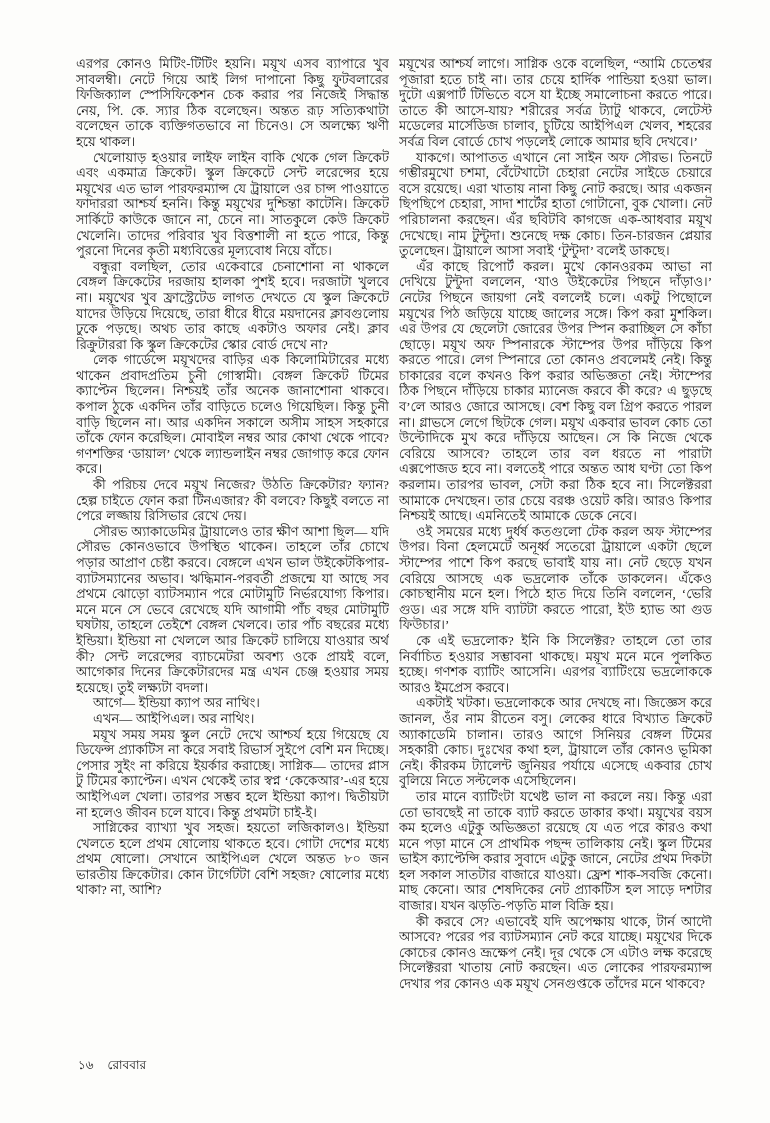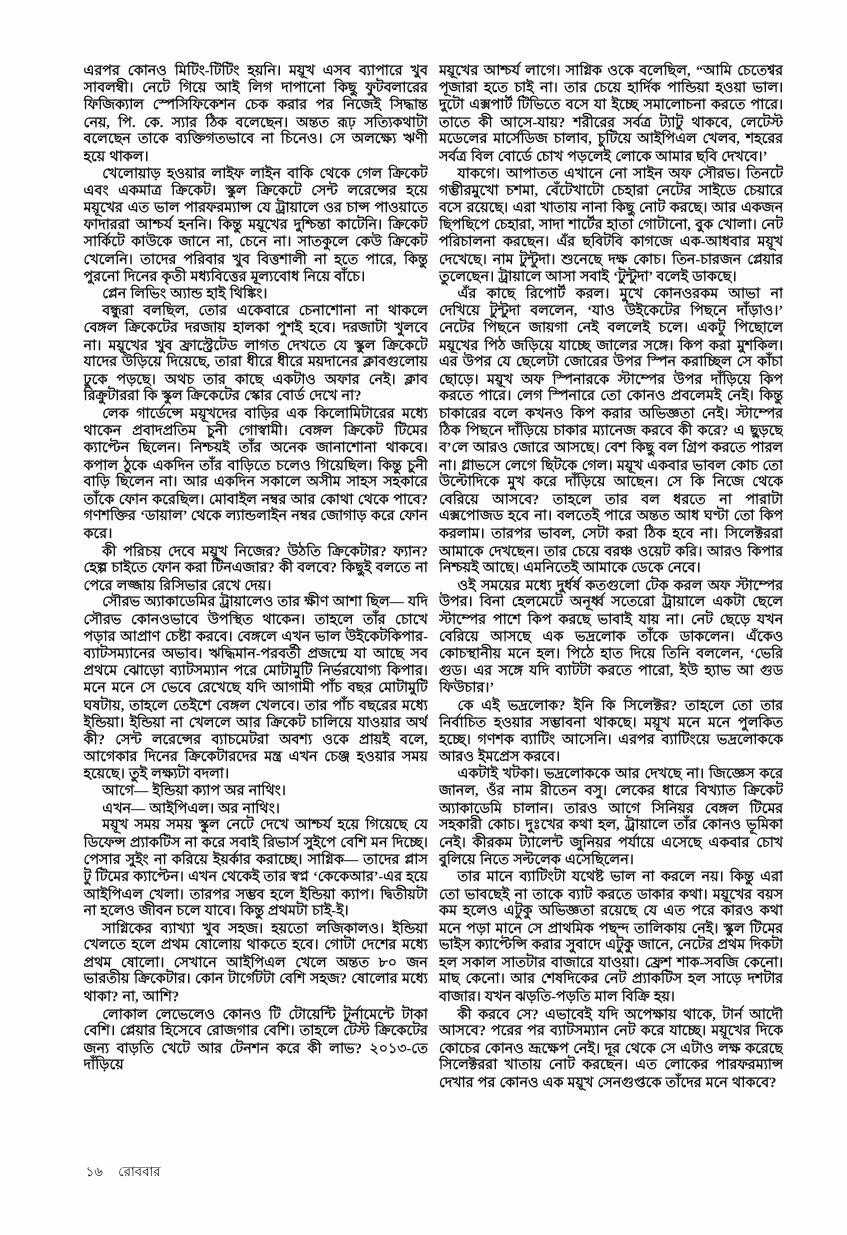--- a/index.html
+++ b/index.html
@@ -31,21 +31,20 @@
     overflow: hidden;
   }
   .col p {
     margin: 0;
     padding: 0;
     font-size: 13px;
     line-height: 15.6px;
     color: #141414;
     text-align: justify;
     word-spacing: 0.5px;
-    font-weight: bold;
   }
   .col p.indent {
     text-indent: 17px;
   }
   .page-footer {
     position: absolute;
     left: 78px;
     top: 1056px;
     font-size: 12px;
     color: #141414;
@@ -57,30 +56,28 @@
 </head>
 <body>
 
 <div class="page">
 
   <div class="columns">
 
     <div class="col">
       <p>এরপর কোনও মিটিং-টিটিং হয়নি। ময়ূখ এসব ব্যাপারে খুব সাবলম্বী। নেটে গিয়ে আই লিগ দাপানো কিছু ফুটবলারের ফিজিক্যাল স্পেসিফিকেশন চেক করার পর নিজেই সিদ্ধান্ত নেয়, পি. কে. স্যার ঠিক বলেছেন। অন্তত রূঢ় সত্যিকথাটা বলেছেন তাকে ব্যক্তিগতভাবে না চিনেও। সে অলক্ষ্যে ঋণী হয়ে থাকল।</p>
       <p class="indent">খেলোয়াড় হওয়ার লাইফ লাইন বাকি থেকে গেল ক্রিকেট এবং একমাত্র ক্রিকেট। স্কুল ক্রিকেটে সেন্ট লরেন্সের হয়ে ময়ূখের এত ভাল পারফরম্যান্স যে ট্রায়ালে ওর চান্স পাওয়াতে ফাদাররা আশ্চর্য হননি। কিন্তু ময়ূখের দুশ্চিন্তা কাটেনি। ক্রিকেট সার্কিটে কাউকে জানে না, চেনে না। সাতকুলে কেউ ক্রিকেট খেলেনি। তাদের পরিবার খুব বিত্তশালী না হতে পারে, কিন্তু পুরনো দিনের কৃতী মধ্যবিত্তের মূল্যবোধ নিয়ে বাঁচে।</p>
-      <p class="indent">প্লেন লিভিং অ্যান্ড হাই থিঙ্কিং।</p>
       <p class="indent">বন্ধুরা বলছিল, তোর একেবারে চেনাশোনা না থাকলে বেঙ্গল ক্রিকেটের দরজায় হালকা পুশই হবে। দরজাটা খুলবে না। ময়ূখের খুব ফ্রাস্ট্রেটেড লাগত দেখতে যে স্কুল ক্রিকেটে যাদের উড়িয়ে দিয়েছে, তারা ধীরে ধীরে ময়দানের ক্লাবগুলোয় ঢুকে পড়ছে। অথচ তার কাছে একটাও অফার নেই। ক্লাব রিক্রুটাররা কি স্কুল ক্রিকেটের স্কোর বোর্ড দেখে না?</p>
       <p class="indent">লেক গার্ডেন্সে ময়ূখদের বাড়ির এক কিলোমিটারের মধ্যে থাকেন প্রবাদপ্রতিম চুনী গোস্বামী। বেঙ্গল ক্রিকেট টিমের ক্যাপ্টেন ছিলেন। নিশ্চয়ই তাঁর অনেক জানাশোনা থাকবে। কপাল ঠুকে একদিন তাঁর বাড়িতে চলেও গিয়েছিল। কিন্তু চুনী বাড়ি ছিলেন না। আর একদিন সকালে অসীম সাহস সহকারে তাঁকে ফোন করেছিল। মোবাইল নম্বর আর কোথা থেকে পাবে? গণশক্তির ‘ডায়াল’ থেকে ল্যান্ডলাইন নম্বর জোগাড় করে ফোন করে।</p>
       <p class="indent">কী পরিচয় দেবে ময়ূখ নিজের? উঠতি ক্রিকেটার? ফ্যান? হেল্প চাইতে ফোন করা টিনএজার? কী বলবে? কিছুই বলতে না পেরে লজ্জায় রিসিভার রেখে দেয়।</p>
       <p class="indent">সৌরভ অ্যাকাডেমির ট্রায়ালেও তার ক্ষীণ আশা ছিল— যদি সৌরভ কোনওভাবে উপস্থিত থাকেন। তাহলে তাঁর চোখে পড়ার আপ্রাণ চেষ্টা করবে। বেঙ্গলে এখন ভাল উইকেটকিপার-ব্যাটসম্যানের অভাব। ঋদ্ধিমান-পরবর্তী প্রজন্মে যা আছে সব প্রথমে ঝোড়ো ব্যাটসম্যান পরে মোটামুটি নির্ভরযোগ্য কিপার। মনে মনে সে ভেবে রেখেছে যদি আগামী পাঁচ বছর মোটামুটি ঘষটায়, তাহলে তেইশে বেঙ্গল খেলবে। তার পাঁচ বছরের মধ্যে ইন্ডিয়া। ইন্ডিয়া না খেললে আর ক্রিকেট চালিয়ে যাওয়ার অর্থ কী? সেন্ট লরেন্সের ব্যাচমেটরা অবশ্য ওকে প্রায়ই বলে, আগেকার দিনের ক্রিকেটারদের মন্ত্র এখন চেঞ্জ হওয়ার সময় হয়েছে। তুই লক্ষ্যটা বদলা।</p>
       <p class="indent">আগে— ইন্ডিয়া ক্যাপ অর নাথিং।</p>
       <p class="indent">এখন— আইপিএল। অর নাথিং।</p>
       <p class="indent">ময়ূখ সময় সময় স্কুল নেটে দেখে আশ্চর্য হয়ে গিয়েছে যে ডিফেন্স প্র্যাকটিস না করে সবাই রিভার্স সুইপে বেশি মন দিচ্ছে। পেসার সুইং না করিয়ে ইয়র্কার করাচ্ছে। সাগ্নিক— তাদের প্লাস টু টিমের ক্যাপ্টেন। এখন থেকেই তার স্বপ্ন ‘কেকেআর’-এর হয়ে আইপিএল খেলা। তারপর সম্ভব হলে ইন্ডিয়া ক্যাপ। দ্বিতীয়টা না হলেও জীবন চলে যাবে। কিন্তু প্রথমটা চাই-ই।</p>
       <p class="indent">সাগ্নিকের ব্যাখ্যা খুব সহজ। হয়তো লজিকালও। ইন্ডিয়া খেলতে হলে প্রথম ষোলোয় থাকতে হবে। গোটা দেশের মধ্যে প্রথম ষোলো। সেখানে আইপিএল খেলে অন্তত ৮০ জন ভারতীয় ক্রিকেটার। কোন টার্গেটটা বেশি সহজ? ষোলোর মধ্যে থাকা? না, আশি?</p>
-      <p class="indent">লোকাল লেভেলেও কোনও টি টোয়েন্টি টুর্নামেন্টে টাকা বেশি। প্লেয়ার হিসেবে রোজগার বেশি। তাহলে টেস্ট ক্রিকেটের জন্য বাড়তি খেটে আর টেনশন করে কী লাভ? ২০১৩-তে দাঁড়িয়ে</p>
     </div>
 
     <div class="col">
       <p>ময়ূখের আশ্চর্য লাগে। সাগ্নিক ওকে বলেছিল, “আমি চেতেশ্বর পূজারা হতে চাই না। তার চেয়ে হার্দিক পান্ডিয়া হওয়া ভাল। দুটো এক্সপার্ট টিভিতে বসে যা ইচ্ছে সমালোচনা করতে পারে। তাতে কী আসে-যায়? শরীরের সর্বত্র ট্যাটু থাকবে, লেটেস্ট মডেলের মার্সেডিজ চালাব, চুটিয়ে আইপিএল খেলব, শহরের সর্বত্র বিল বোর্ডে চোখ পড়লেই লোকে আমার ছবি দেখবে।’</p>
       <p class="indent">যাকগে। আপাতত এখানে নো সাইন অফ সৌরভ। তিনটে গম্ভীরমুখো চশমা, বেঁটেখাটো চেহারা নেটের সাইডে চেয়ারে বসে রয়েছে। এরা খাতায় নানা কিছু নোট করছে। আর একজন ছিপছিপে চেহারা, সাদা শার্টের হাতা গোটানো, বুক খোলা। নেট পরিচালনা করছেন। এঁর ছবিটবি কাগজে এক-আধবার ময়ূখ দেখেছে। নাম টুন্টুদা। শুনেছে দক্ষ কোচ। তিন-চারজন প্লেয়ার তুলেছেন। ট্রায়ালে আসা সবাই ‘টুন্টুদা’ বলেই ডাকছে।</p>
       <p class="indent">এঁর কাছে রিপোর্ট করল। মুখে কোনওরকম আভা না দেখিয়ে টুন্টুদা বললেন, ‘যাও উইকেটের পিছনে দাঁড়াও।’ নেটের পিছনে জায়গা নেই বললেই চলে। একটু পিছোলে ময়ূখের পিঠ জড়িয়ে যাচ্ছে জালের সঙ্গে। কিপ করা মুশকিল। এর উপর যে ছেলেটা জোরের উপর স্পিন করাচ্ছিল সে কাঁচা ছোড়ে। ময়ূখ অফ স্পিনারকে স্টাম্পের উপর দাঁড়িয়ে কিপ করতে পারে। লেগ স্পিনারে তো কোনও প্রবলেমই নেই। কিন্তু চাকারের বলে কখনও কিপ করার অভিজ্ঞতা নেই। স্টাম্পের ঠিক পিছনে দাঁড়িয়ে চাকার ম্যানেজ করবে কী করে? এ ছুড়ছে ব’লে আরও জোরে আসছে। বেশ কিছু বল গ্রিপ করতে পারল না। গ্লাভসে লেগে ছিটকে গেল। ময়ূখ একবার ভাবল কোচ তো উল্টোদিকে মুখ করে দাঁড়িয়ে আছেন। সে কি নিজে থেকে বেরিয়ে আসবে? তাহলে তার বল ধরতে না পারাটা এক্সপোজড হবে না।  বলতেই পারে অন্তত আধ ঘণ্টা তো কিপ করলাম। তারপর ভাবল, সেটা করা ঠিক হবে না। সিলেক্টররা আমাকে দেখছেন। তার চেয়ে বরঞ্চ ওয়েট করি। আরও কিপার নিশ্চয়ই আছে। এমনিতেই আমাকে ডেকে নেবে।</p>
       <p class="indent">ওই সময়ের মধ্যে দুর্ধর্ষ কতগুলো টেক করল অফ স্টাম্পের উপর। বিনা হেলমেটে অনূর্ধ্ব সতেরো ট্রায়ালে একটা ছেলে স্টাম্পের পাশে কিপ করছে ভাবাই যায় না। নেট ছেড়ে যখন বেরিয়ে আসছে এক ভদ্রলোক তাঁকে ডাকলেন। এঁকেও কোচস্থানীয় মনে হল। পিঠে হাত দিয়ে তিনি বললেন, ‘ভেরি গুড। এর সঙ্গে যদি ব্যাটটা করতে পারো, ইউ হ্যাভ আ গুড ফিউচার।’</p>
       <p class="indent">কে এই ভদ্রলোক? ইনি কি সিলেক্টর? তাহলে তো তার নির্বাচিত হওয়ার সম্ভাবনা থাকছে। ময়ূখ মনে মনে পুলকিত হচ্ছে। গণশক ব্যাটিং আসেনি। এরপর ব্যাটিংয়ে ভদ্রলোককে আরও ইমপ্রেস করবে।</p>
       <p class="indent">একটাই খটকা। ভদ্রলোককে আর দেখছে না। জিজ্ঞেস করে জানল, ওঁর নাম রীতেন বসু। লেকের ধারে বিখ্যাত ক্রিকেট অ্যাকাডেমি চালান। তারও আগে সিনিয়র বেঙ্গল টিমের সহকারী কোচ। দুঃখের কথা হল, ট্রায়ালে তাঁর কোনও ভূমিকা নেই। কীরকম ট্যালেন্ট জুনিয়র পর্যায়ে এসেছে একবার চোখ বুলিয়ে নিতে সল্টলেক এসেছিলেন।</p>
       <p class="indent">তার মানে ব্যাটিংটা যথেষ্ট ভাল না করলে নয়। কিন্তু এরা তো ভাবছেই না তাকে ব্যাট করতে ডাকার কথা। ময়ূখের বয়স কম হলেও এটুকু অভিজ্ঞতা রয়েছে যে এত পরে কারও কথা মনে পড়া মানে সে প্রাথমিক পছন্দ তালিকায় নেই। স্কুল টিমের ভাইস ক্যাপ্টেন্সি করার সুবাদে এটুকু জানে, নেটের প্রথম দিকটা হল সকাল সাতটার বাজারে যাওয়া। ফ্রেশ শাক-সবজি কেনো। মাছ কেনো। আর শেষদিকের নেট প্র্যাকটিস হল সাড়ে দশটার বাজার। যখন ঝড়তি-পড়তি মাল বিক্রি হয়।</p>

